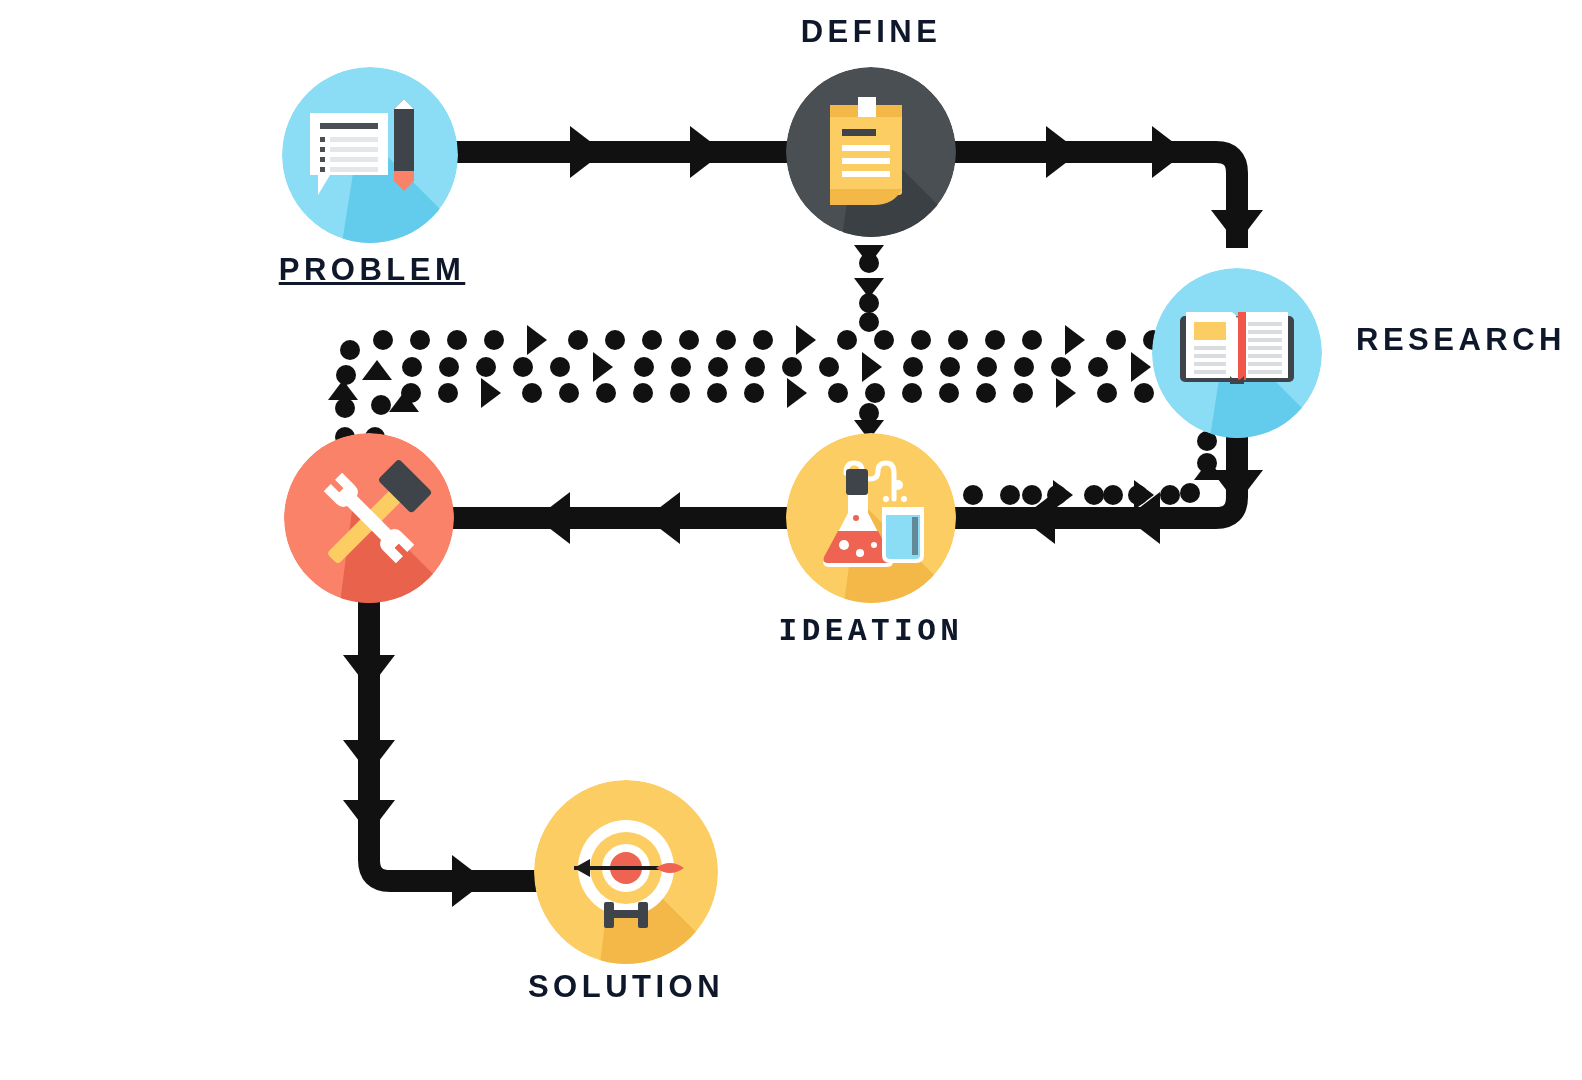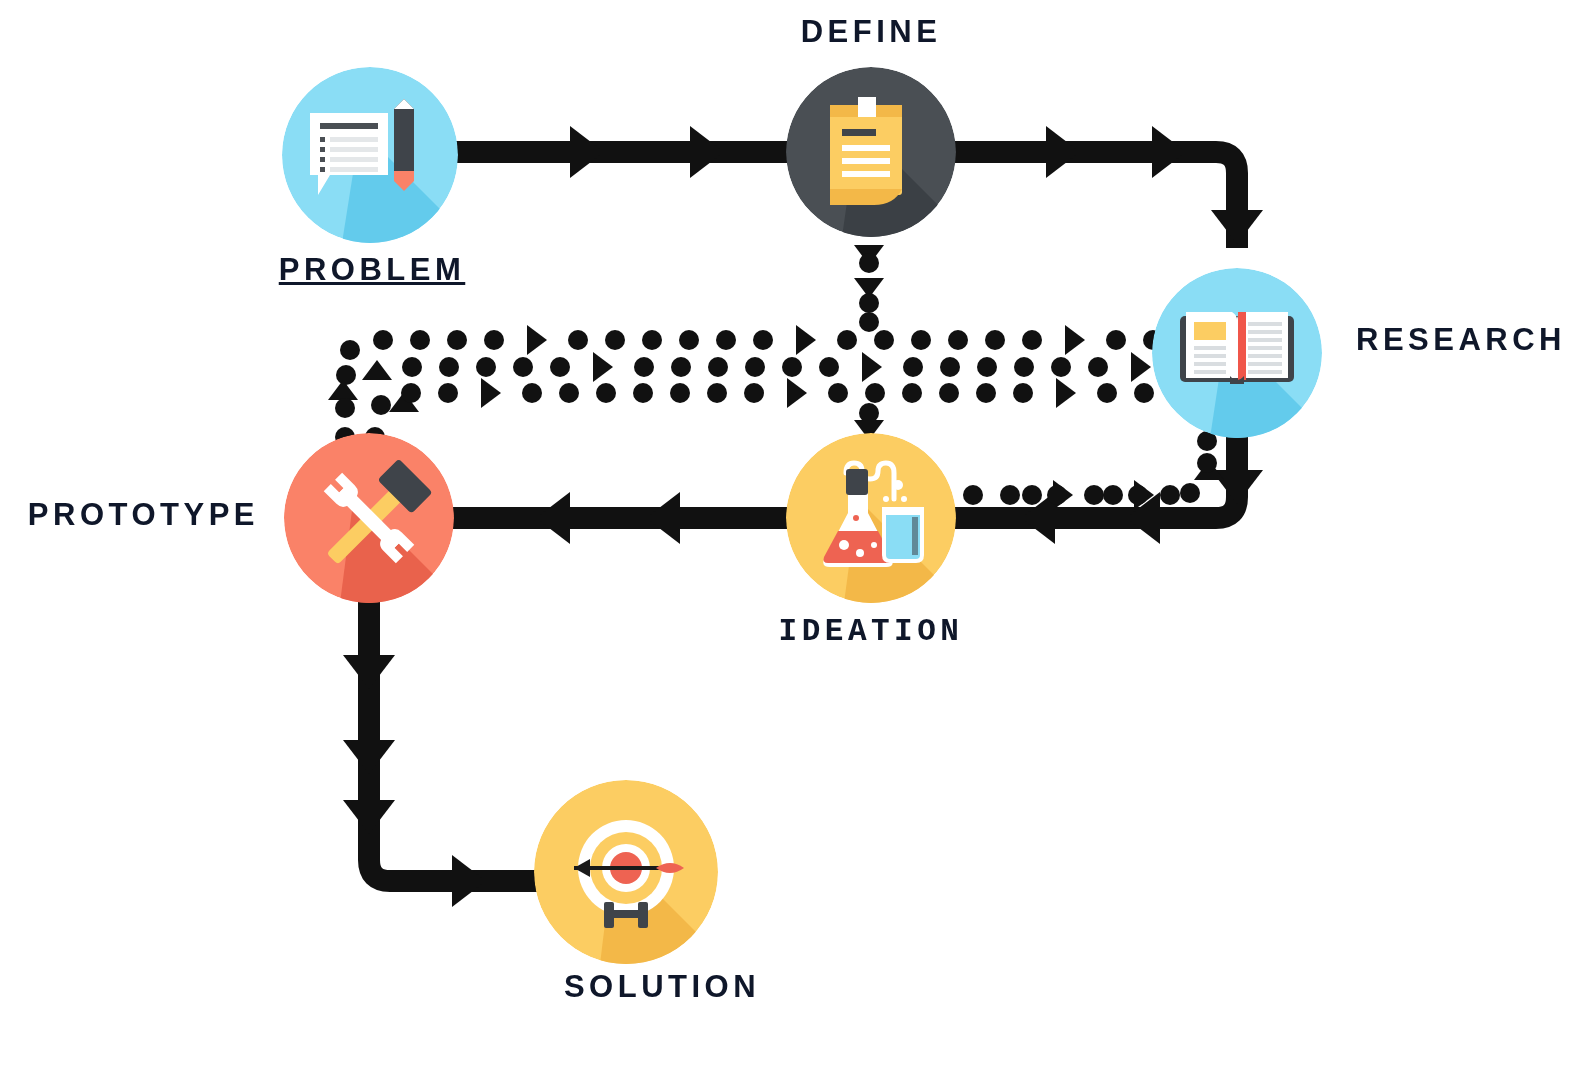--- a/index.html
+++ b/index.html
@@ -391,33 +391,32 @@
         <rect x="80" y="30" width="16" height="110" rx="4" fill="#fccd62"></rect>
         <rect x="64" y="22" width="48" height="30" rx="4" fill="#3f444a"></rect>
       </g>
       <g transform="rotate(-45 85 85)">
         <rect x="78" y="46" width="14" height="78" fill="#ffffff"></rect>
         <path d="M72,34 h10 v12 h6 v-12 h10 v18 q0,10 -13,10 q-13,0 -13,-10 z" fill="#ffffff"></path>
         <path d="M72,136 h10 v-12 h6 v12 h10 v-18 q0,-10 -13,-10 q-13,0 -13,10 z" fill="#ffffff"></path>
       </g>
     </svg>
   </div>
-  <div class="label left-of" style="left:259px; top:497px;">PROTOTYPE</div>
 
   <div class="node" style="left:534px; top:780px; width:184px; height:184px;">
     <div class="node-inner" style="background:#fccd62;"></div>
     <svg class="icon-wrap" viewBox="0 0 184 184">
       <path d="M80,70 L184,174 L184,184 L66,184 Z" fill="#f3b848"></path>
       <circle cx="92" cy="88" r="48" fill="#ffffff"></circle>
       <circle cx="92" cy="88" r="36" fill="#fccd62"></circle>
       <circle cx="92" cy="88" r="24" fill="#ffffff"></circle>
       <circle cx="92" cy="88" r="16" fill="#ee6352"></circle>
       <rect x="70" y="130" width="44" height="8" fill="#3f444a"></rect>
       <rect x="70" y="122" width="10" height="26" rx="2" fill="#3f444a"></rect>
       <rect x="104" y="122" width="10" height="26" rx="2" fill="#3f444a"></rect>
       <rect x="40" y="86" width="106" height="4" fill="#1a1a1a"></rect>
       <path d="M40,88 l16,-9 v18 z" fill="#1a1a1a"></path>
       <path d="M150,88 q-14,-10 -28,0 q14,10 28,0 z" fill="#ee6352"></path>
     </svg>
   </div>
-  <div class="label center" style="left:662px; top:969px;">SOLUTION</div>
+  <div class="label center" style="left:626px; top:969px;">SOLUTION</div>
 
 </div>
 
 </body></html>

